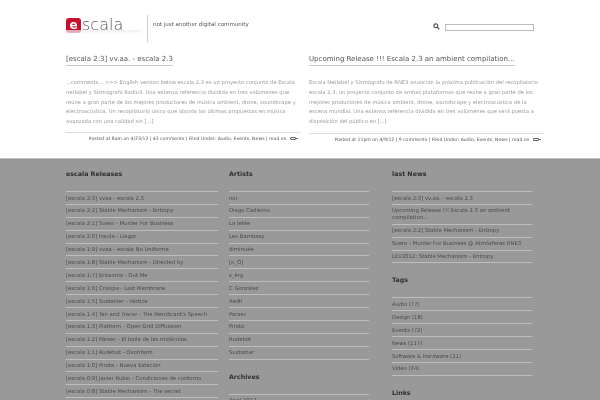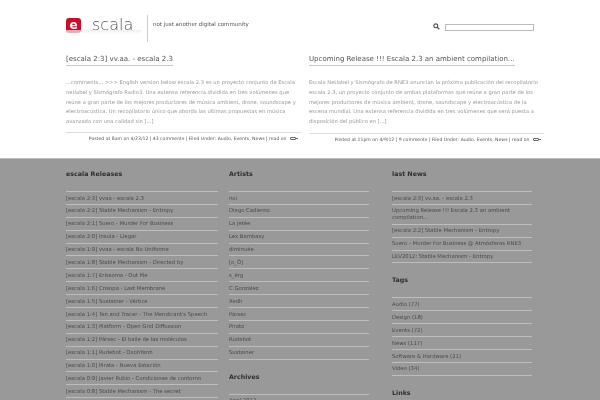--- a/index.html
+++ b/index.html
@@ -2,21 +2,21 @@
 <html><head>
 <meta charset="utf-8">
 <style>
   * { box-sizing: border-box; margin: 0; padding: 0; }
   html, body { width: 600px; height: 400px; overflow: hidden; background: #ffffff; }
   body { font-family: "DejaVu Sans", sans-serif; position: relative; }
 
   .header { position: absolute; left: 0; top: 0; width: 600px; height: 40px; }
   .logo { position: absolute; left: 66px; top: 15px; width: 80px; height: 20px; display: flex; align-items: center; }
   .logo-e { width: 15px; height: 15px; background: #c8102e; border-radius: 3px; color: #fff; font-size: 12px; line-height: 14px; text-align: center; font-weight: bold; }
-  .logo-text { font-size: 16px; color: #555; letter-spacing: 0px; margin-left: 11px; font-family: "DejaVu Sans", sans-serif; font-weight: 300; line-height: 16px; }
+  .logo-text { font-size: 16px; color: #555; letter-spacing: 0px; margin-left: 1px; font-family: "DejaVu Sans", sans-serif; font-weight: 300; line-height: 16px; }
   .logo-reflect { position: absolute; left: 66px; top: 30px; width: 75px; height: 4px; background: linear-gradient(#e8e8e8, #fff); opacity: .7; }
   .divider-v { position: absolute; left: 147px; top: 15px; width: 1px; height: 27px; background: #cfcfcf; }
   .tagline { position: absolute; left: 153px; top: 21px; font-size: 5.5px; color: #555; }
 
   .search-icon { position: absolute; left: 433px; top: 23px; font-size: 7px; color: #555; line-height: 7px; }
   .search-input { position: absolute; left: 445px; top: 24px; width: 89px; height: 7px; border: 1px solid #bbb; background: #fff; font-size: 5px; padding: 0 2px; }
 
   .post { position: absolute; top: 46px; width: 235px; }
   .post.left { left: 66px; }
   .post.right { left: 309px; }

